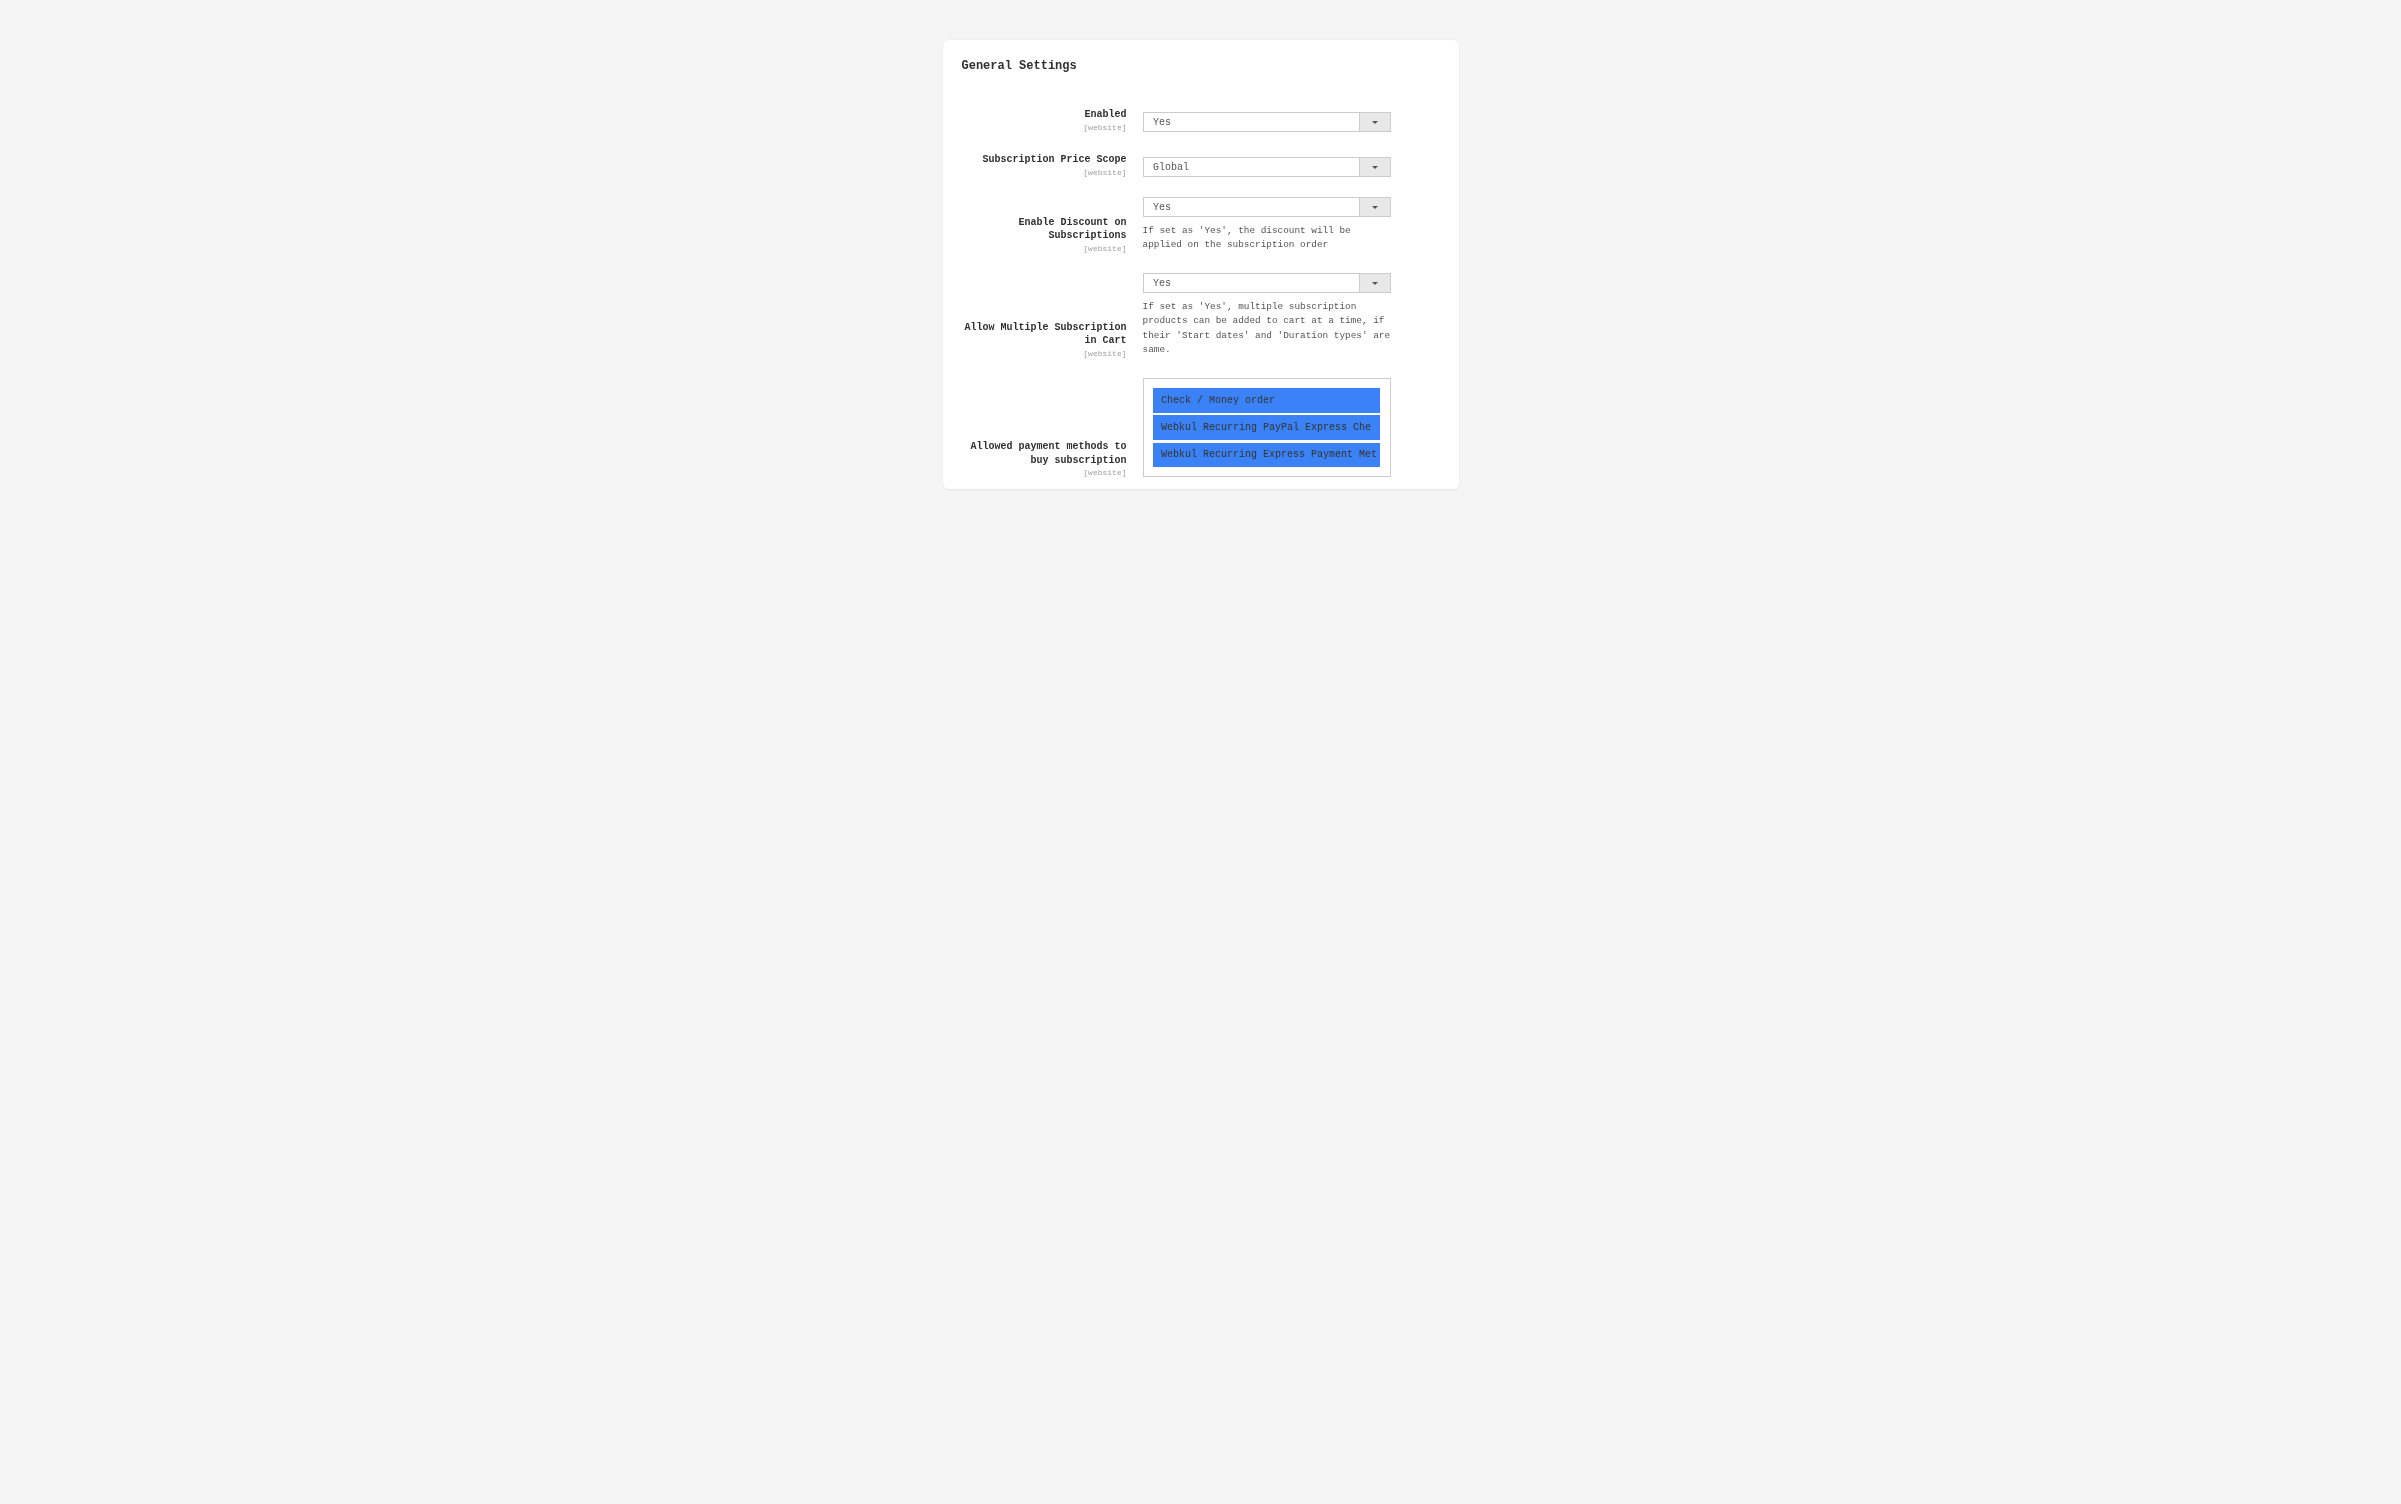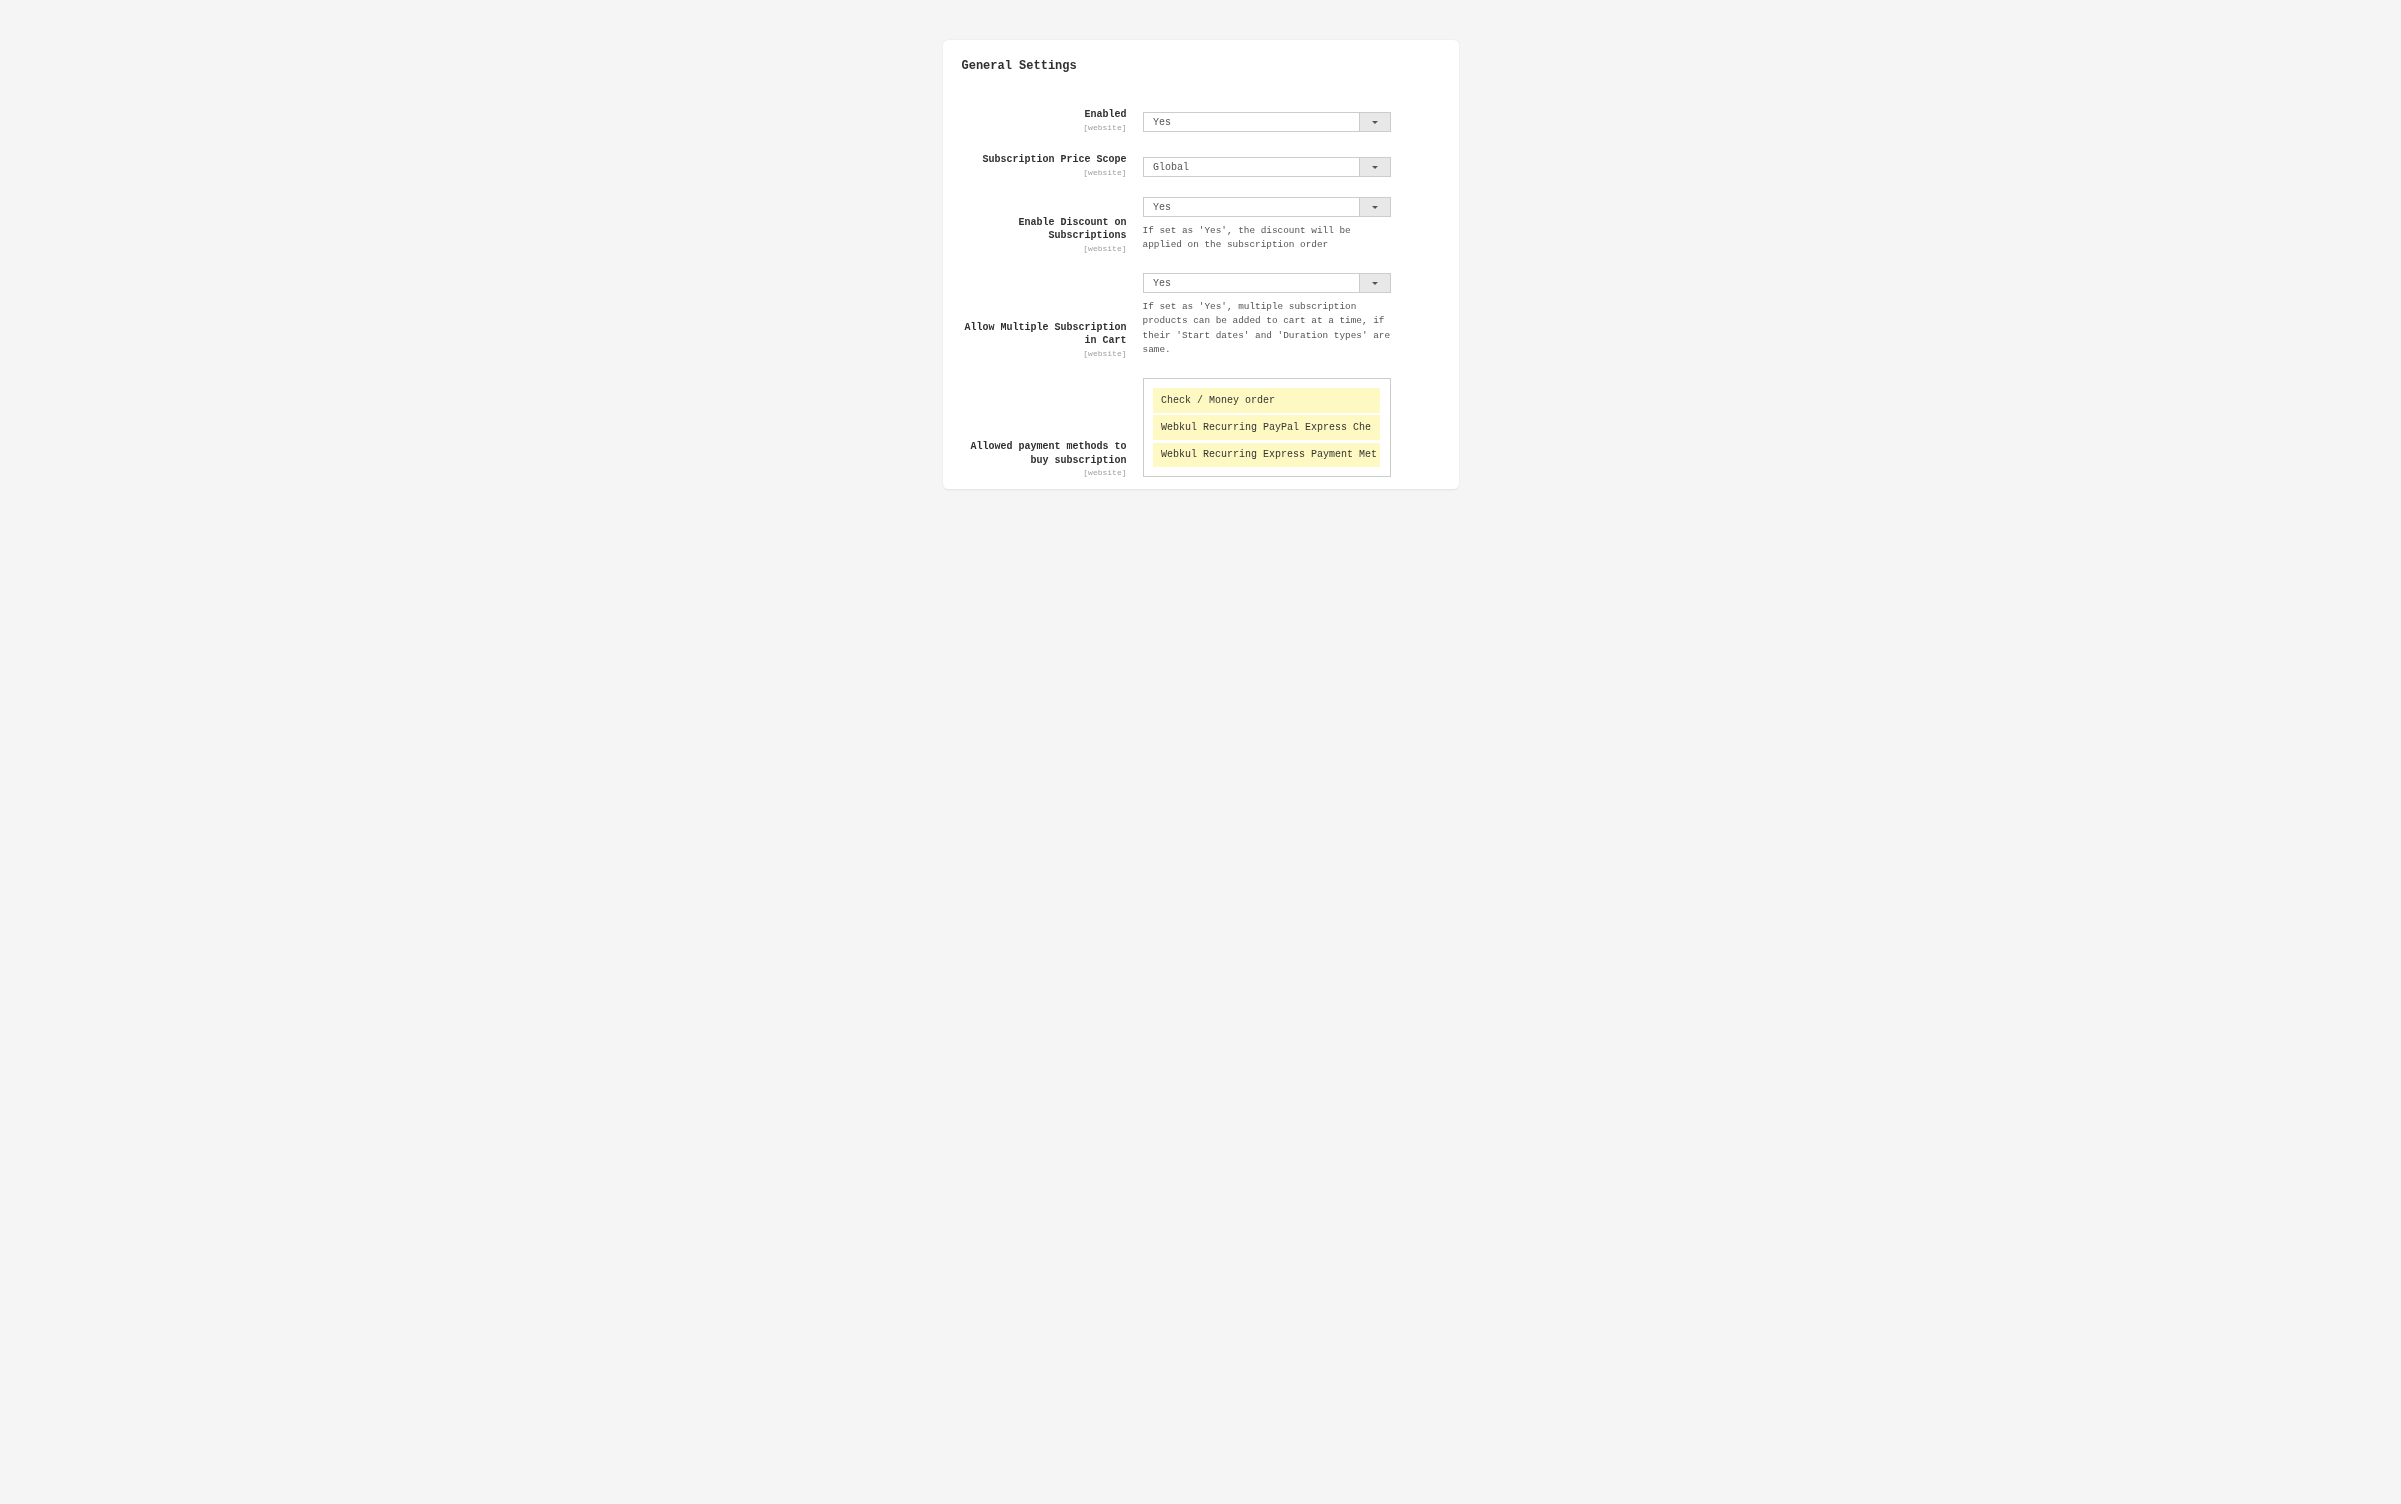--- a/index.html
+++ b/index.html
@@ -111,21 +111,21 @@
     }
     
     .multiselect-wrap {
       width: 248px;
       border: 0.7px solid #cccccc;
       padding: 9.4px;
       background: #fff;
     }
     
     .multiselect-option {
-      background: #fef9c3;
+      background: #3b82f6;
       padding: 6.7px 8px;
       font-size: 10px;
       color: #333;
       margin-bottom: 2.7px;
       white-space: nowrap;
       overflow: hidden;
       cursor: pointer;
     }
     
     .multiselect-option:last-child {

